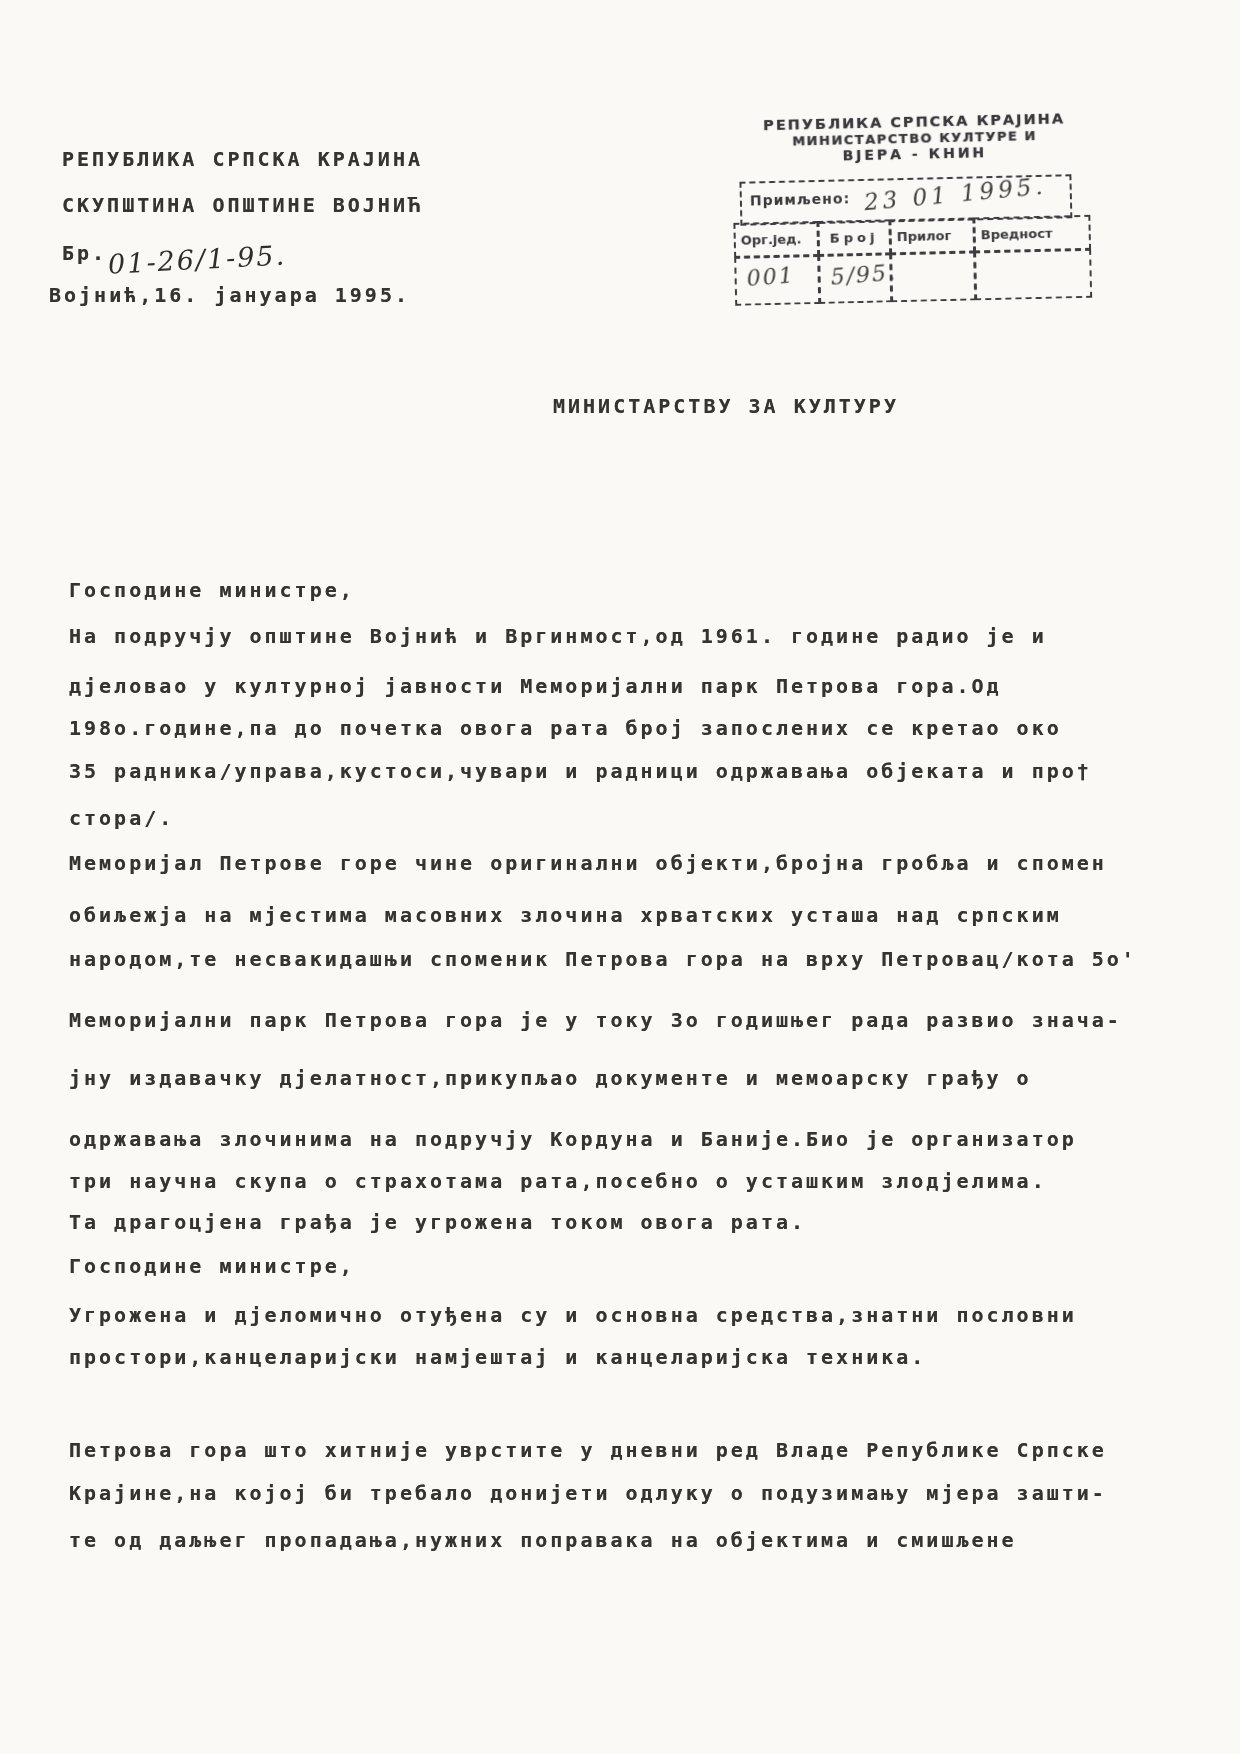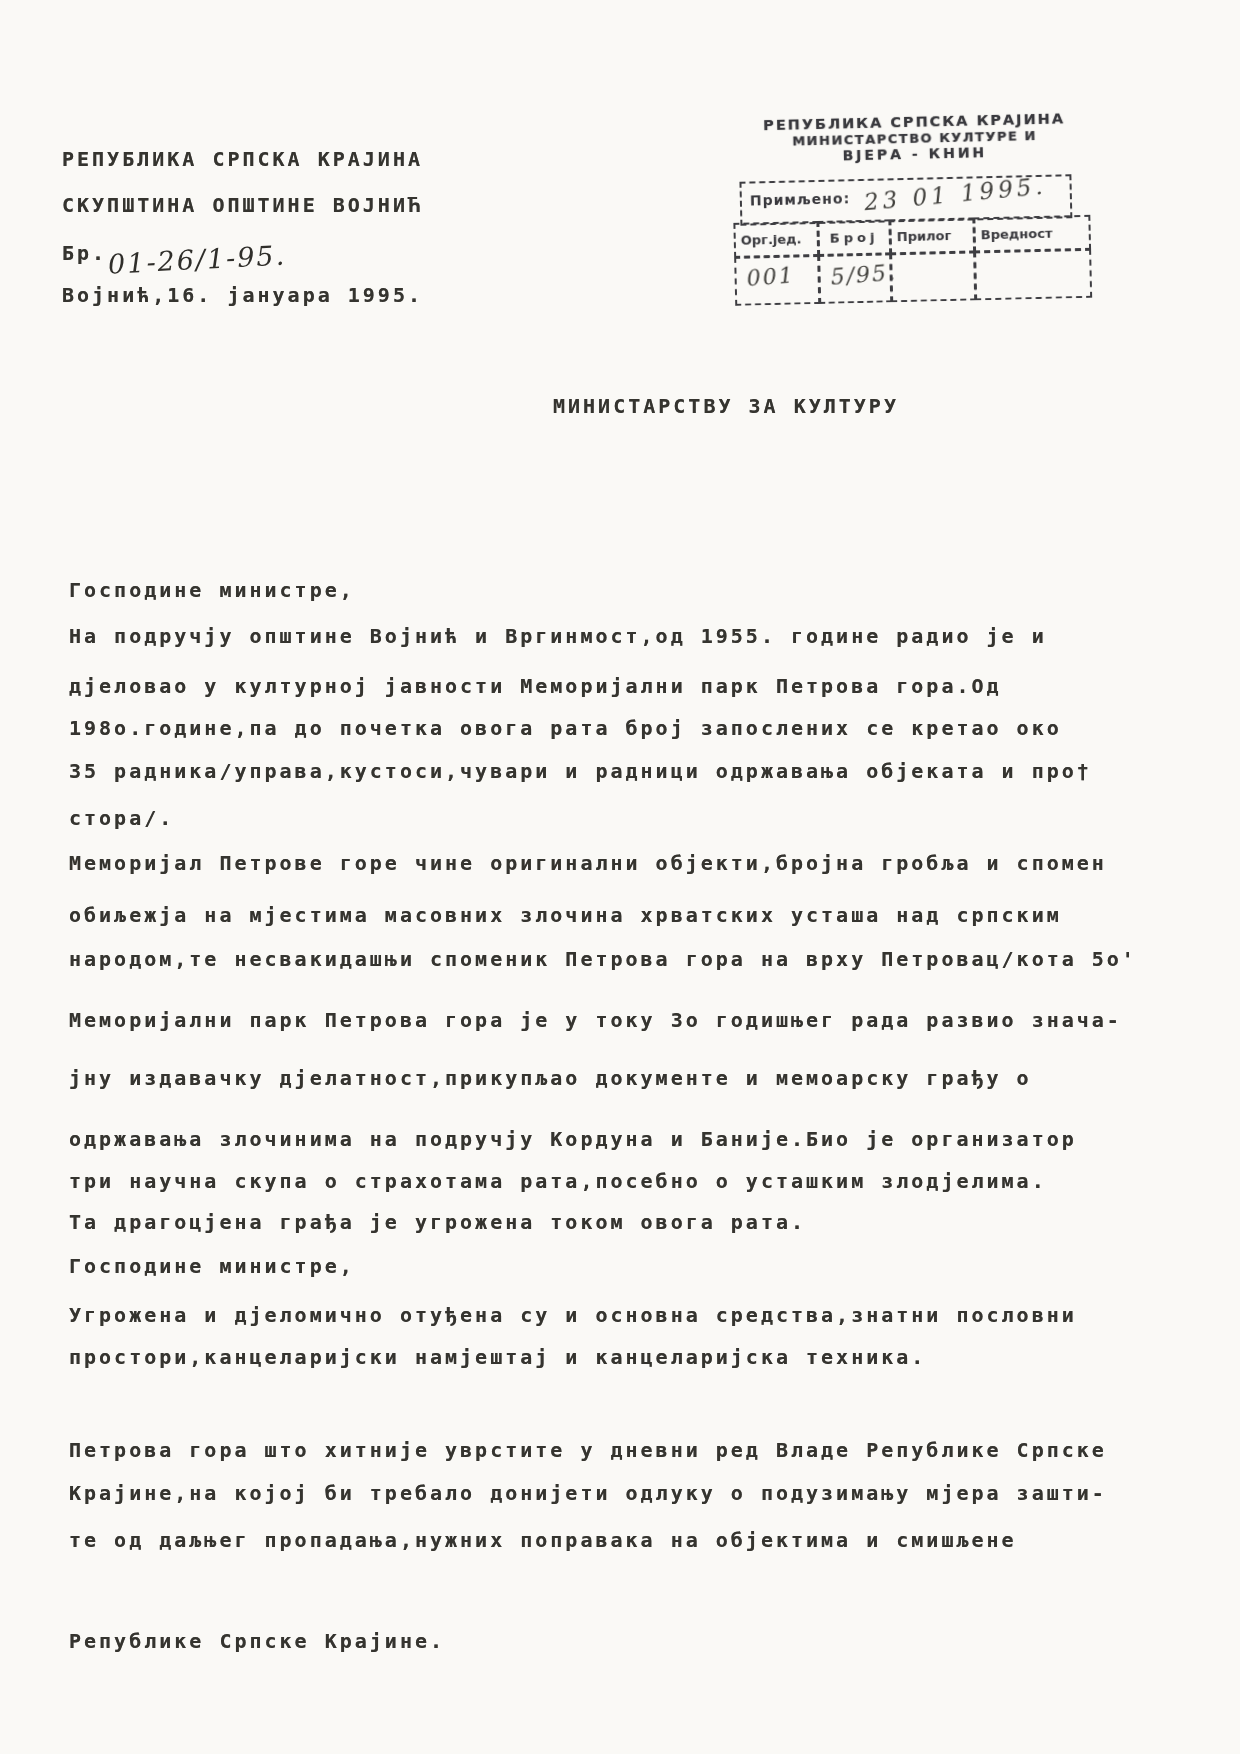--- a/index.html
+++ b/index.html
@@ -107,21 +107,21 @@
 </style>
 </head>
 <body>
 
 <div class="page">
 
   <div class="type" style="left:62px;top:146px">РЕПУБЛИКА СРПСКА КРАЈИНА</div>
   <div class="type" style="left:62px;top:192px">СКУПШТИНА ОПШТИНЕ ВОЈНИЋ</div>
   <div class="type" style="left:62px;top:240px">Бр.</div>
   <div class="hand hand-number">01-26/1-95.</div>
-  <div class="type" style="left:62px;top:282px">Војнић,16. јануара 1995.</div>
+  <div class="type" style="left:49px;top:282px">Војнић,16. јануара 1995.</div>
 
   <div class="stamp">
     <div class="st-h st-h1">РЕПУБЛИКА СРПСКА КРАЈИНА</div>
     <div class="st-h st-h2">МИНИСТАРСТВО КУЛТУРЕ И</div>
     <div class="st-h st-h3">ВЈЕРА - КНИН</div>
     <div class="st-received">
       <span class="st-lbl">Примљено:</span>
       <span class="hand hand-val">23 01 1995.</span>
     </div>
     <div class="st-grid">
@@ -140,34 +140,33 @@
         </div>
       <div class="st-cell v">
           <span class="hand hand-val"></span>
         </div>
     </div>
   </div>
 
   <div class="type" style="left:553px;top:393px">МИНИСТАРСТВУ ЗА КУЛТУРУ</div>
 
   <div class="type bl" style="top:534px">Господине министре,</div>
-  <div class="type bl" style="top:580px">На подручју општине Војнић и Вргинмост,од 1955. године радио је и</div>
+  <div class="type bl" style="top:580px">На подручју општине Војнић и Вргинмост,од 1961. године радио је и</div>
   <div class="type bl" style="top:630px">дјеловао у културној јавности Меморијални парк Петрова гора.Од</div>
   <div class="type bl" style="top:672px">198о.године,па до почетка овога рата број запослених се кретао око</div>
   <div class="type bl" style="top:715px">35 радника/управа,кустоси,чувари и радници одржавања објеката и про†</div>
   <div class="type bl" style="top:762px">стора/.</div>
   <div class="type bl" style="top:807px">Меморијал Петрове горе чине оригинални објекти,бројна гробља и спомен</div>
   <div class="type bl" style="top:859px">обиљежја на мјестима масовних злочина хрватских усташа над српским</div>
   <div class="type bl" style="top:903px">народом,те несвакидашњи споменик Петрова гора на врху Петровац/кота 5о'</div>
   <div class="type bl" style="top:964px">Меморијални парк Петрова гора је у току 3о годишњег рада развио знача-</div>
   <div class="type bl" style="top:1022px">јну издавачку дјелатност,прикупљао документе и мемоарску грађу о</div>
   <div class="type bl" style="top:1083px">одржавања злочинима на подручју Кордуна и Баније.Био је организатор</div>
   <div class="type bl" style="top:1125px">три научна скупа о страхотама рата,посебно о усташким злодјелима.</div>
   <div class="type bl" style="top:1166px">Та драгоцјена грађа је угрожена током овога рата.</div>
   <div class="type bl" style="top:1210px">Господине министре,</div>
   <div class="type bl" style="top:1259px">Угрожена и дјеломично отуђена су и основна средства,знатни пословни</div>
   <div class="type bl" style="top:1301px">простори,канцеларијски намјештај и канцеларијска техника.</div>
   <div class="type bl" style="top:1394px">Петрова гора што хитније уврстите у дневни ред Владе Републике Српске</div>
   <div class="type bl" style="top:1437px">Крајине,на којој би требало донијети одлуку о подузимању мјера зашти-</div>
   <div class="type bl" style="top:1484px">те од даљњег пропадања,нужних поправака на објектима и смишљене</div>
-  <div class="type bl" style="top:1585px">Републике Српске Крајине.</div>
 
 </div>
 
 </body></html>

